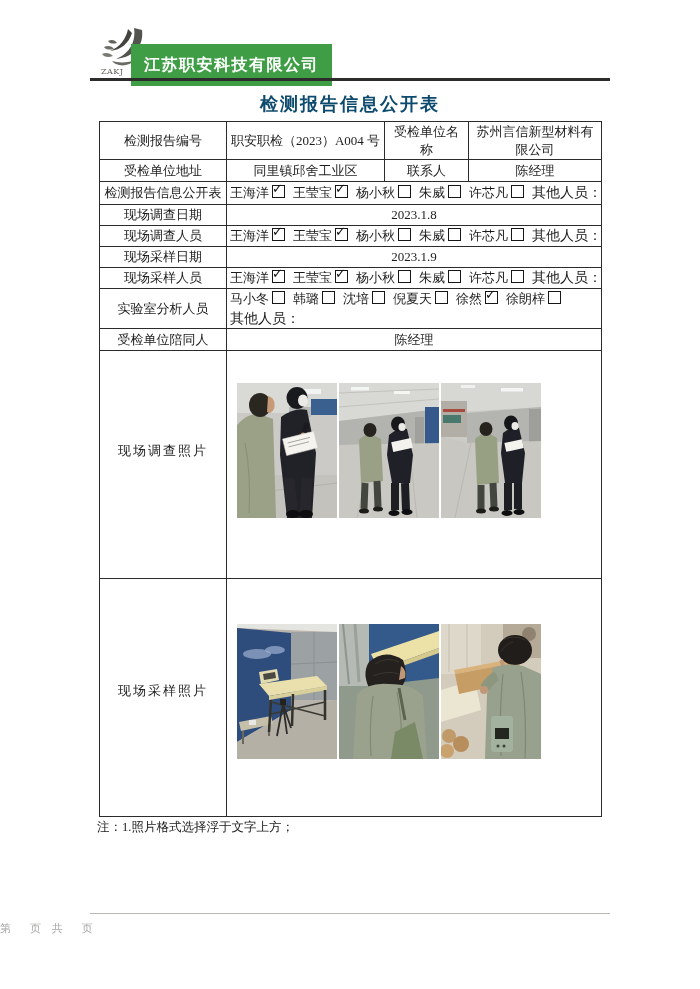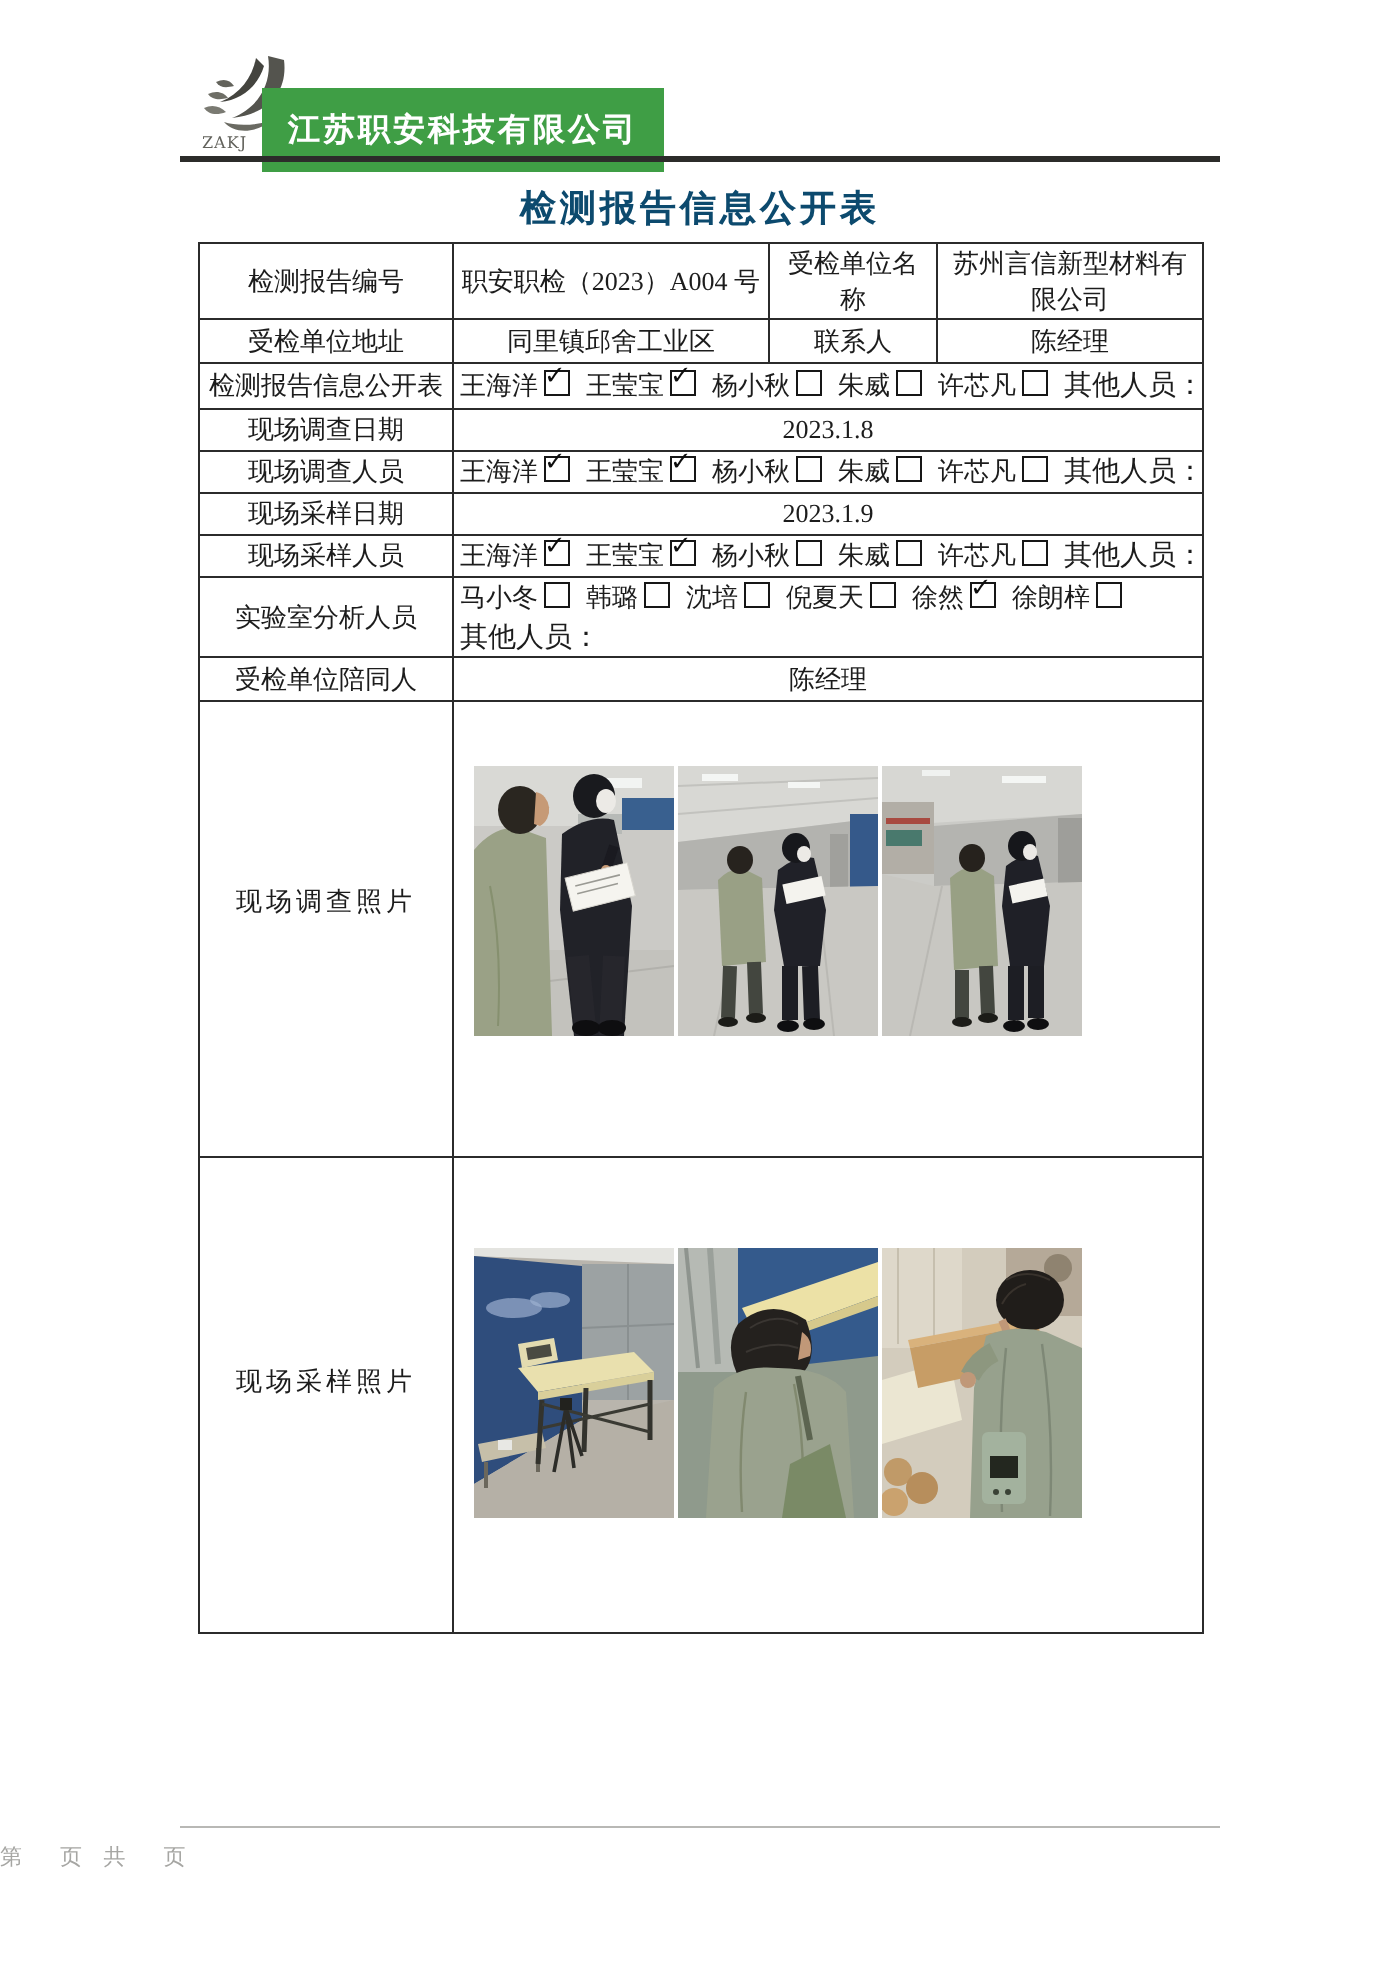--- a/index.html
+++ b/index.html
@@ -288,16 +288,17 @@
             <rect x="54" y="104" width="14" height="11" fill="#23271f"></rect>
             <circle cx="57" cy="122" r="1.5" fill="#3a4236"></circle>
             <circle cx="63" cy="122" r="1.5" fill="#3a4236"></circle>
           </svg>
         </div>
       </td>
     </tr>
   </tbody>
     </table>
 
+  <div class="note">注：1.照片格式选择浮于文字上方；</div>
 
   <div class="foot-rule"></div>
   <div class="foot-text">第　页 共　页</div>
 </div>
 
 </body></html>

